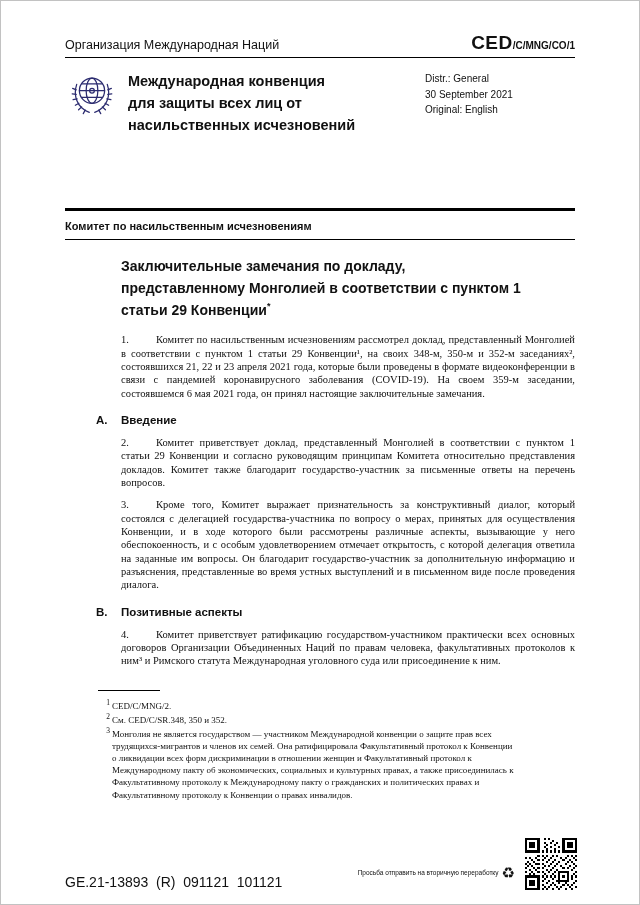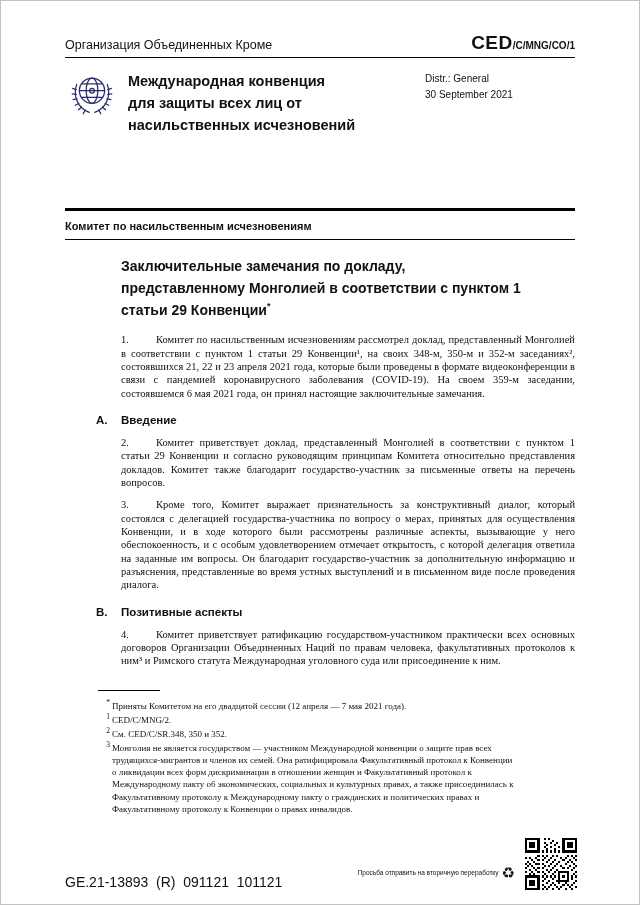--- a/index.html
+++ b/index.html
@@ -48,21 +48,21 @@
   .recycle-icon{font-size:15px;line-height:1;}
   .qr{position:absolute;right:62px;bottom:14px;width:52px;height:52px;}
   .qr svg{display:block;width:100%;height:100%;}
 </style>
 </head>
 <body>
 
 <div class="page">
 
   <header class="top-header">
-    <span class="org">Организация Объединенных Кроме</span>
+    <span class="org">Организация Международная Наций</span>
     <span class="symbol"><span class="sym-main">CED</span><span class="sym-rest">/C/MNG/CO/1</span></span>
   </header>
 
   <div class="masthead">
     <div class="emblem">
       <svg viewBox="0 0 60 60" width="54" height="58" aria-hidden="true">
         <g fill="none" stroke="#2b2b6f" stroke-width="1.4" stroke-linecap="round">
           <circle cx="30" cy="23" r="14"></circle>
           <ellipse cx="30" cy="23" rx="6.5" ry="14"></ellipse>
           <path d="M16 23h28M18.5 15.5h23M18.5 30.5h23"></path>
@@ -73,20 +73,21 @@
           <path d="M47.5 22l4-1.5M47.5 27l4.5-.5M46.5 32l4.5.8M44.5 37l4 2.2M41.5 41l3.4 3.2M37.5 44.5l2.2 4"></path>
         </g>
       </svg>
     </div>
     <div class="mast-title">Международная конвенция
 для защиты всех лиц от
 насильственных исчезновений</div>
     <div class="distr">
       <div>Distr.: General</div>
       <div>30 September 2021</div>
+      <div>Original: English</div>
     </div>
   </div>
 
   <div class="rule-thick"></div>
   <div class="committee">Комитет по насильственным исчезновениям</div>
   <div class="rule-thin"></div>
 
   <main class="content">
     <h1 class="doc-title"><span>Заключительные замечания по докладу,
 представленному Монголией в соответствии с пунктом 1
@@ -106,21 +107,20 @@
     <h2 class="section">
         <span class="letter">B.</span>
         <span>Позитивные аспекты</span>
       </h2>
 
     <p class="para"><span class="pnum">4.</span><span>Комитет приветствует ратификацию государством-участником практически всех основных договоров Организации Объединенных Наций по правам человека, факультативных протоколов к ним³ и Римского статута Международная уголовного суда или присоединение к ним.</span></p>
   </main>
 
   <div class="footnotes">
     <div class="fn-sep"></div>
-    <div class="fn"><span class="fn-marker">*</span><span>Приняты Комитетом на его двадцатой сессии (12 апреля — 7 мая 2021 года).</span></div>
     <div class="fn"><span class="fn-marker">1</span><span>CED/C/MNG/2.</span></div>
     <div class="fn"><span class="fn-marker">2</span><span>См. CED/C/SR.348, 350 и 352.</span></div>
     <div class="fn"><span class="fn-marker">3</span><span>Монголия не является государством — участником Международной конвенции о защите прав всех трудящихся-мигрантов и членов их семей. Она ратифицировала Факультативный протокол к Конвенции о ликвидации всех форм дискриминации в отношении женщин и Факультативный протокол к Международному пакту об экономических, социальных и культурных правах, а также присоединилась к Факультативному протоколу к Международному пакту о гражданских и политических правах и Факультативному протоколу к Конвенции о правах инвалидов.</span></div>
   </div>
 
   <div class="footer-left">GE.21-13893  (R)  091121  101121</div>
 
   <div class="recycle">
     <span class="recycle-text">Просьба отправить на вторичную переработку</span>
     <span class="recycle-icon">♻</span>

